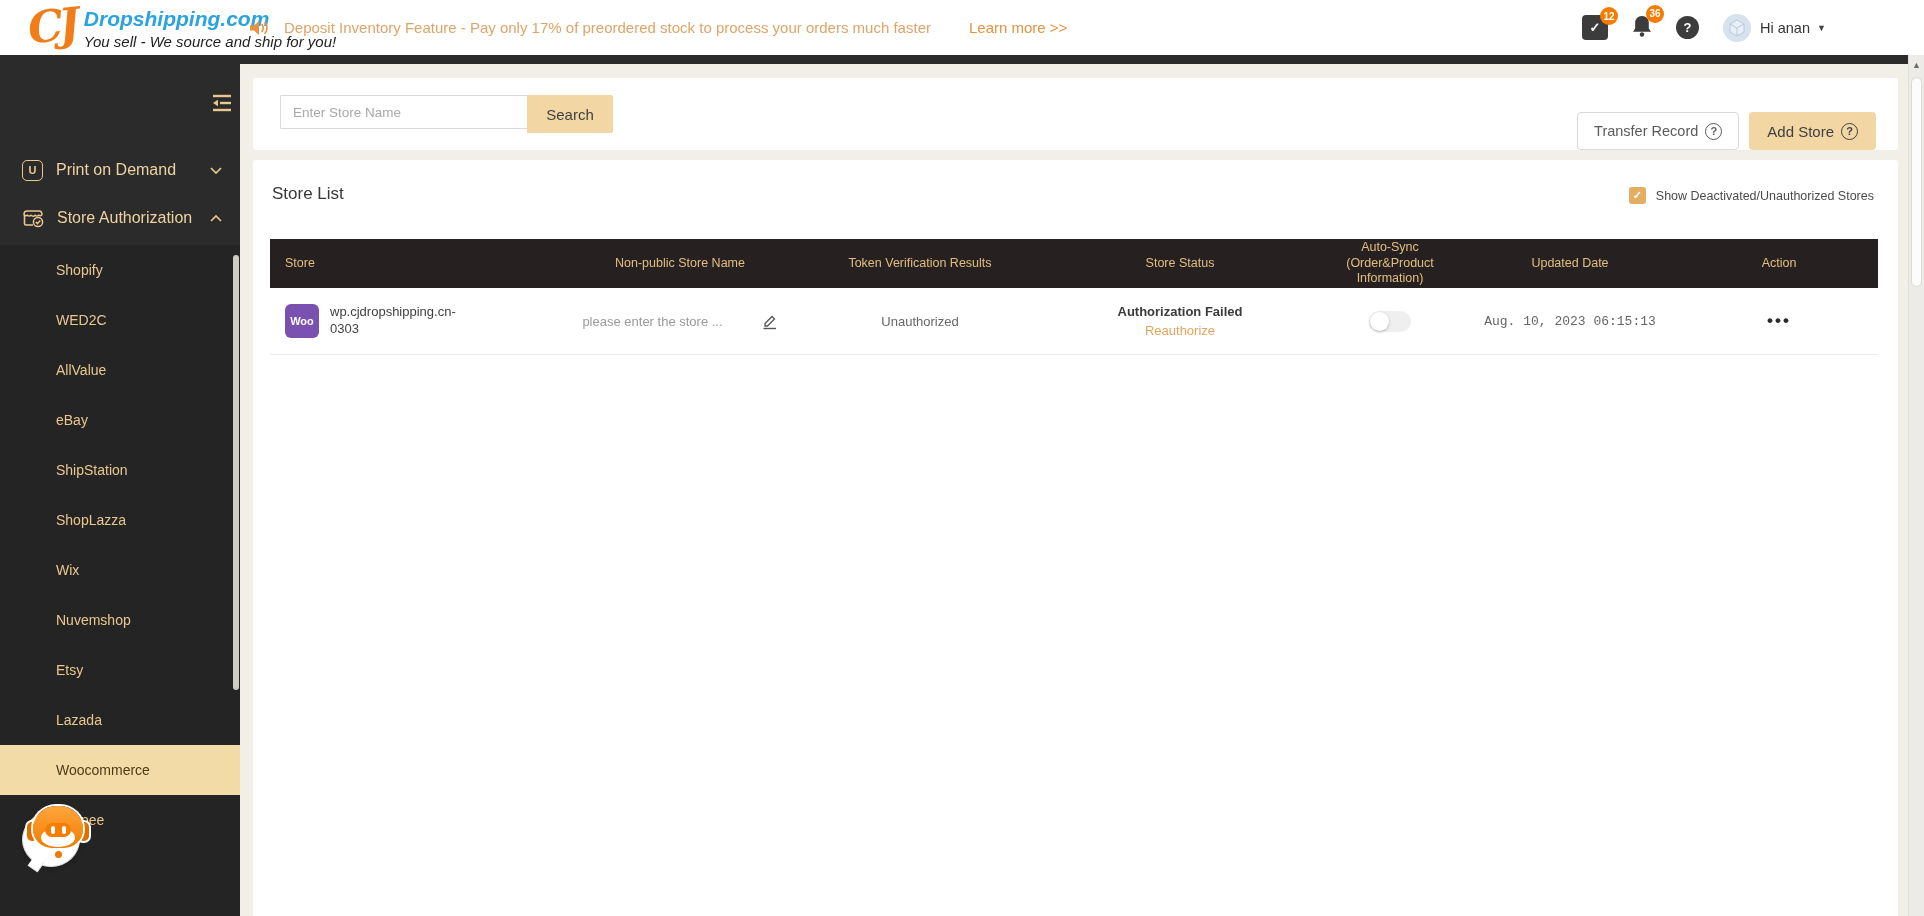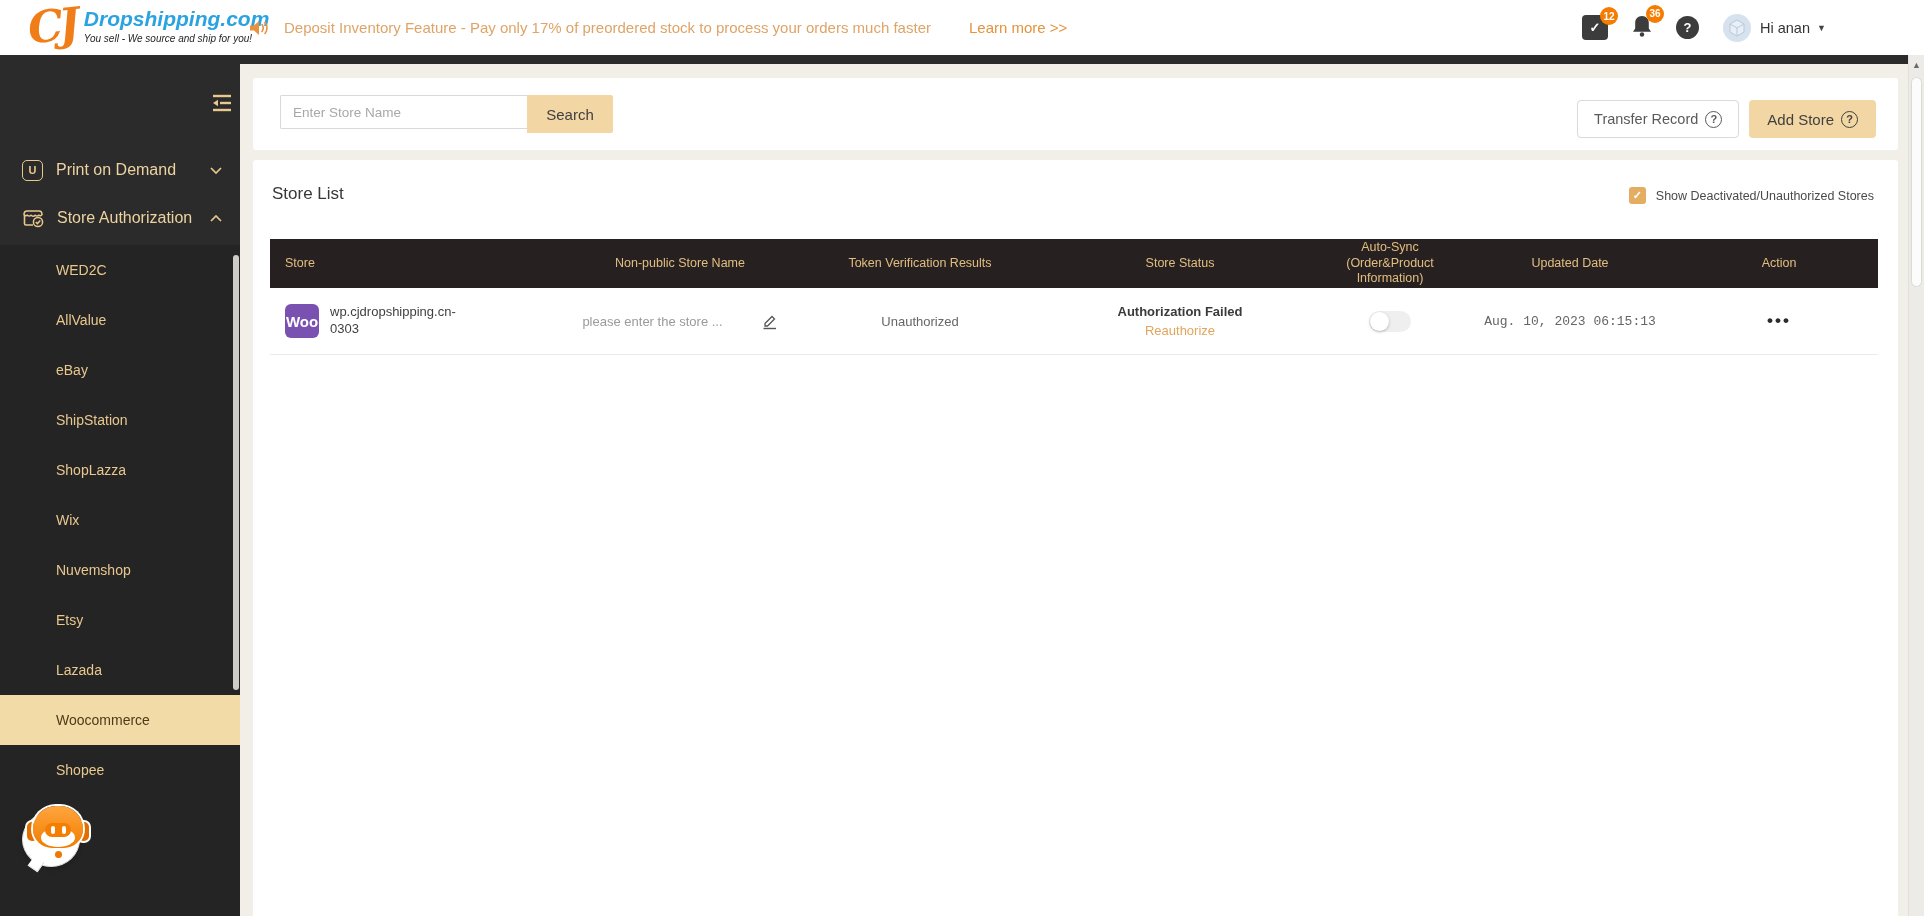--- a/index.html
+++ b/index.html
@@ -5,21 +5,21 @@
   * { margin:0; padding:0; box-sizing:border-box; }
   html,body { width:1924px; height:916px; overflow:hidden; }
   body { font-family:"Liberation Sans", sans-serif; background:#f2efe8; position:relative; }
 
   
   .header { position:absolute; left:0; top:0; width:1924px; height:55px; background:#fff; z-index:20; }
   .logo-wrap { position:absolute; left:28px; top:2px; display:flex; align-items:flex-start; }
   .logo-cj { font-family:"DejaVu Serif", serif; font-style:italic; font-weight:bold; font-size:44px; line-height:48px; color:#f07d17; transform:rotate(-6deg); letter-spacing:-4px; }
   .brand-col { margin-left:8px; margin-top:6px; }
   .brand { font-size:21px; font-weight:bold; font-style:italic; color:#2ba3e0; line-height:22px; }
-  .tagline { font-size:10px; font-style:italic; color:#1f1f1f; margin-top:3px; }
+  .tagline { font-size:15px; font-style:italic; color:#1f1f1f; margin-top:3px; }
   .banner { position:absolute; left:248px; top:0; height:55px; display:flex; align-items:center; gap:14px; }
   .banner-text { font-size:15px; color:#dfa468; }
   .banner-link { font-size:15px; color:#e2943f; margin-left:24px; cursor:pointer; }
   .header-right { position:absolute; left:1582px; top:0; height:55px; display:flex; align-items:center; }
   .icon-badge-wrap { position:relative; }
   .mail-icon { width:26px; height:25px; background:#3c3c3c; border-radius:4px; display:flex; align-items:center; justify-content:center; color:#fff; font-size:13px; font-weight:bold; }
   .badge { position:absolute; top:-8px; right:-10px; min-width:18px; height:18px; padding:0 3px; background:#f57c00; border-radius:9px; color:#fff; font-size:10px; font-weight:bold; display:flex; align-items:center; justify-content:center; }
   .bell-wrap { margin-left:22px; }
   .help-circle { margin-left:22px; width:23px; height:23px; border-radius:50%; background:#3c3c3c; color:#fff; font-size:13px; font-weight:bold; display:flex; align-items:center; justify-content:center; }
   .avatar { margin-left:24px; width:28px; height:28px; border-radius:50%; background:#d6e2ee; display:flex; align-items:center; justify-content:center; }
@@ -43,21 +43,21 @@
   .subitem.active { background:#f2dba6; color:#4d3b17; }
   .side-scroll-thumb { position:absolute; right:1px; top:191px; width:6px; height:435px; background:#cfccc6; border-radius:3px; }
 
   
   .main { position:absolute; left:240px; top:64px; width:1668px; height:852px; background:#f2efe8; }
   .toolbar-card { position:absolute; left:13px; top:14px; width:1645px; height:72px; background:#fff; border-radius:3px; }
   .search-group { position:absolute; left:27px; top:17px; display:flex; }
   .search-input { width:247px; height:34px; border:1px solid #d9d9d9; border-right:none; border-radius:2px 0 0 2px; padding:0 12px; font-size:13.5px; color:#333; outline:none; font-family:"Liberation Sans",sans-serif; }
   .search-input::placeholder { color:#a8a8a8; }
   .search-btn { width:86px; height:38px; background:#f2d7a4; border:none; border-radius:0 2px 2px 0; font-size:15px; color:#3f3f3f; cursor:pointer; font-family:"Liberation Sans",sans-serif; }
-  .btn-row { position:absolute; right:22px; top:22px; display:flex; gap:10px;border-radius:10px; }
+  .btn-row { position:absolute; right:22px; top:34px; display:flex; gap:10px;border-radius:10px; }
   .tr-btn { height:38px; padding:0 16px; background:#fff; border:1px solid #d9d9d9; border-radius:4px; color:#5a5a5a; font-size:14.5px; display:flex; align-items:center; gap:7px; cursor:pointer; }
   .add-btn { height:38px; padding:0 18px; background:#f2d7a4; border:none; border-radius:4px; color:#3f3f3f; font-size:15px; display:flex; align-items:center; gap:7px; cursor:pointer; }
   .q-circle { width:17px; height:17px; border:1.4px solid currentColor; border-radius:50%; font-size:11px; font-weight:bold; display:flex; align-items:center; justify-content:center; }
 
   .list-card { position:absolute; left:13px; top:96px; width:1645px; height:calc(100% - 96px); background:#fff; border-radius:3px 3px 0 0; }
   .list-title { position:absolute; left:19px; top:24px; font-size:17px; color:#383838; }
   .filter { position:absolute; right:24px; top:27px; display:flex; align-items:center; gap:10px; }
   .checkbox { width:17px; height:17px; background:#e5ad61; border-radius:3px; color:#fff; font-size:11px; font-weight:bold; display:flex; align-items:center; justify-content:center; cursor:pointer; }
   .filter-label { font-size:12.5px; color:#4a4a4a; }
 
@@ -67,21 +67,21 @@
   .th { color:#e2bd80; font-size:12.5px; text-align:center; white-space:pre-line; line-height:1.25; }
   .th.i0 { width:290px; text-align:left; padding-left:15px; }
   .th.i1 { width:240px; } .th.i2 { width:240px; } .th.i3 { width:280px; }
   .th.i4 { width:140px; } .th.i5 { width:220px; } .th.i6 { width:198px; }
   .trow { display:flex; align-items:center; height:67px; border-bottom:1px solid #ececec; background:#fff; }
   .td { display:flex; align-items:center; justify-content:center; }
   .td0 { width:290px; justify-content:flex-start; padding-left:15px; gap:11px; }
   .td1 { width:240px; gap:38px; } .td2 { width:240px; } .td3 { width:280px; flex-direction:column; }
   .td4 { width:140px; } .td5 { width:220px; } .td6 { width:198px; }
   .woo-badge { width:34px; height:34px; background:#7a50b0; border-radius:6px; display:flex; align-items:center; justify-content:center; flex-shrink:0; }
-  .woo-pill { border:1.5px solid #fff; border-radius:8px; padding:14px 5px; color:#fff; font-size:15px; font-weight:bold; }
+  .woo-pill { border:1.5px solid #fff; border-radius:8px; padding:14px 5px; color:#fff; font-size:11px; font-weight:bold; }
   .store-name { width:136px; font-size:13px; color:#3f3f3f; line-height:1.3; overflow-wrap:break-word; }
   .nonpublic { font-size:13px; color:#9a9a9a; }
   .edit-btn { cursor:pointer; display:flex; }
   .token { font-size:13px; color:#666; }
   .status-bold { font-size:13px; font-weight:bold; color:#3a3a3a; }
   .reauth { font-size:13px; color:#e2a55c; margin-top:4px; cursor:pointer; }
   .toggle { width:42px; height:21px; background:#efefef; border-radius:11px; position:relative; cursor:pointer; }
   .toggle-knob { position:absolute; left:1px; top:1px; width:19px; height:19px; background:#fff; border-radius:50%; box-shadow:0 1px 3px rgba(0,0,0,0.25); }
   .updated { font-size:13px; color:#666;font-family:Liberation Mono, monospace; }
   .dots { font-size:17px; font-weight:bold; color:#2b2b2b; letter-spacing:2px; cursor:pointer; }
@@ -172,20 +172,23 @@
       <path d="M13.8 14 l1.6 1.6 l2.9 -3" fill="none" stroke="#e9c88e" stroke-width="1.5"></path>
     </svg>
     <span class="mi-label">Store Authorization</span>
     <svg class="chev" viewBox="0 0 12 7">
       <polyline points="1,6 6,1 11,6" fill="none" stroke="#e9c88e" stroke-width="1.7"></polyline>
     </svg>
   </div>
 
   <div class="submenu">
 
+      <div class="subitem i0">
+        <span>Shopify</span>
+      </div>
 
       <div class="subitem i1">
         <span>WED2C</span>
       </div>
 
       <div class="subitem i2">
         <span>AllValue</span>
       </div>
 
       <div class="subitem i3">

